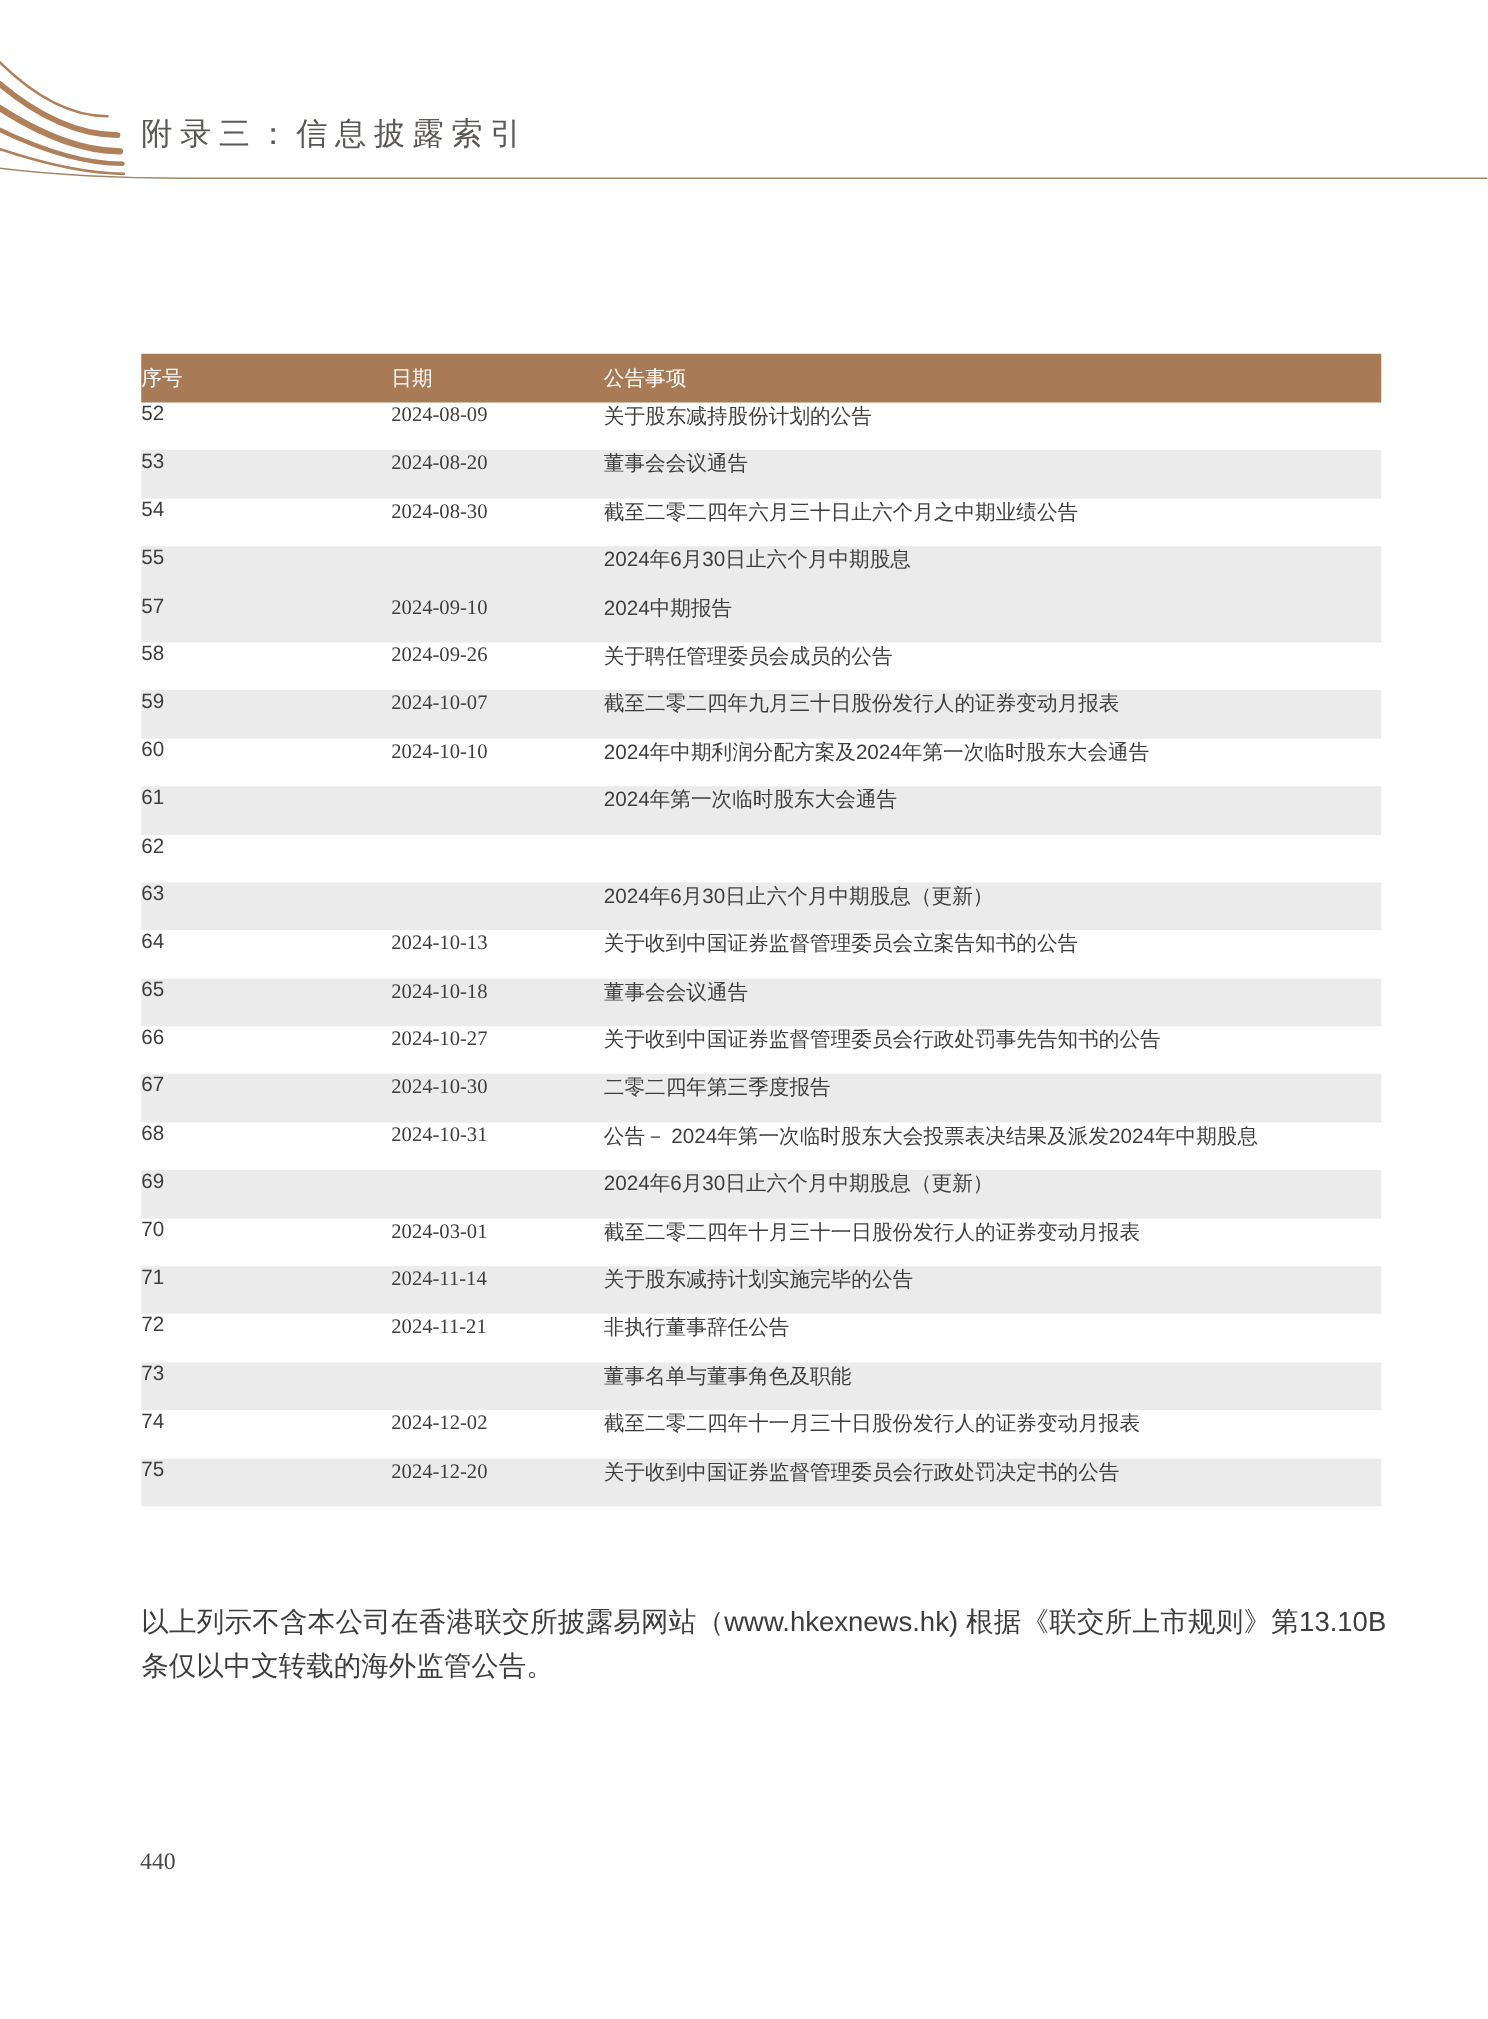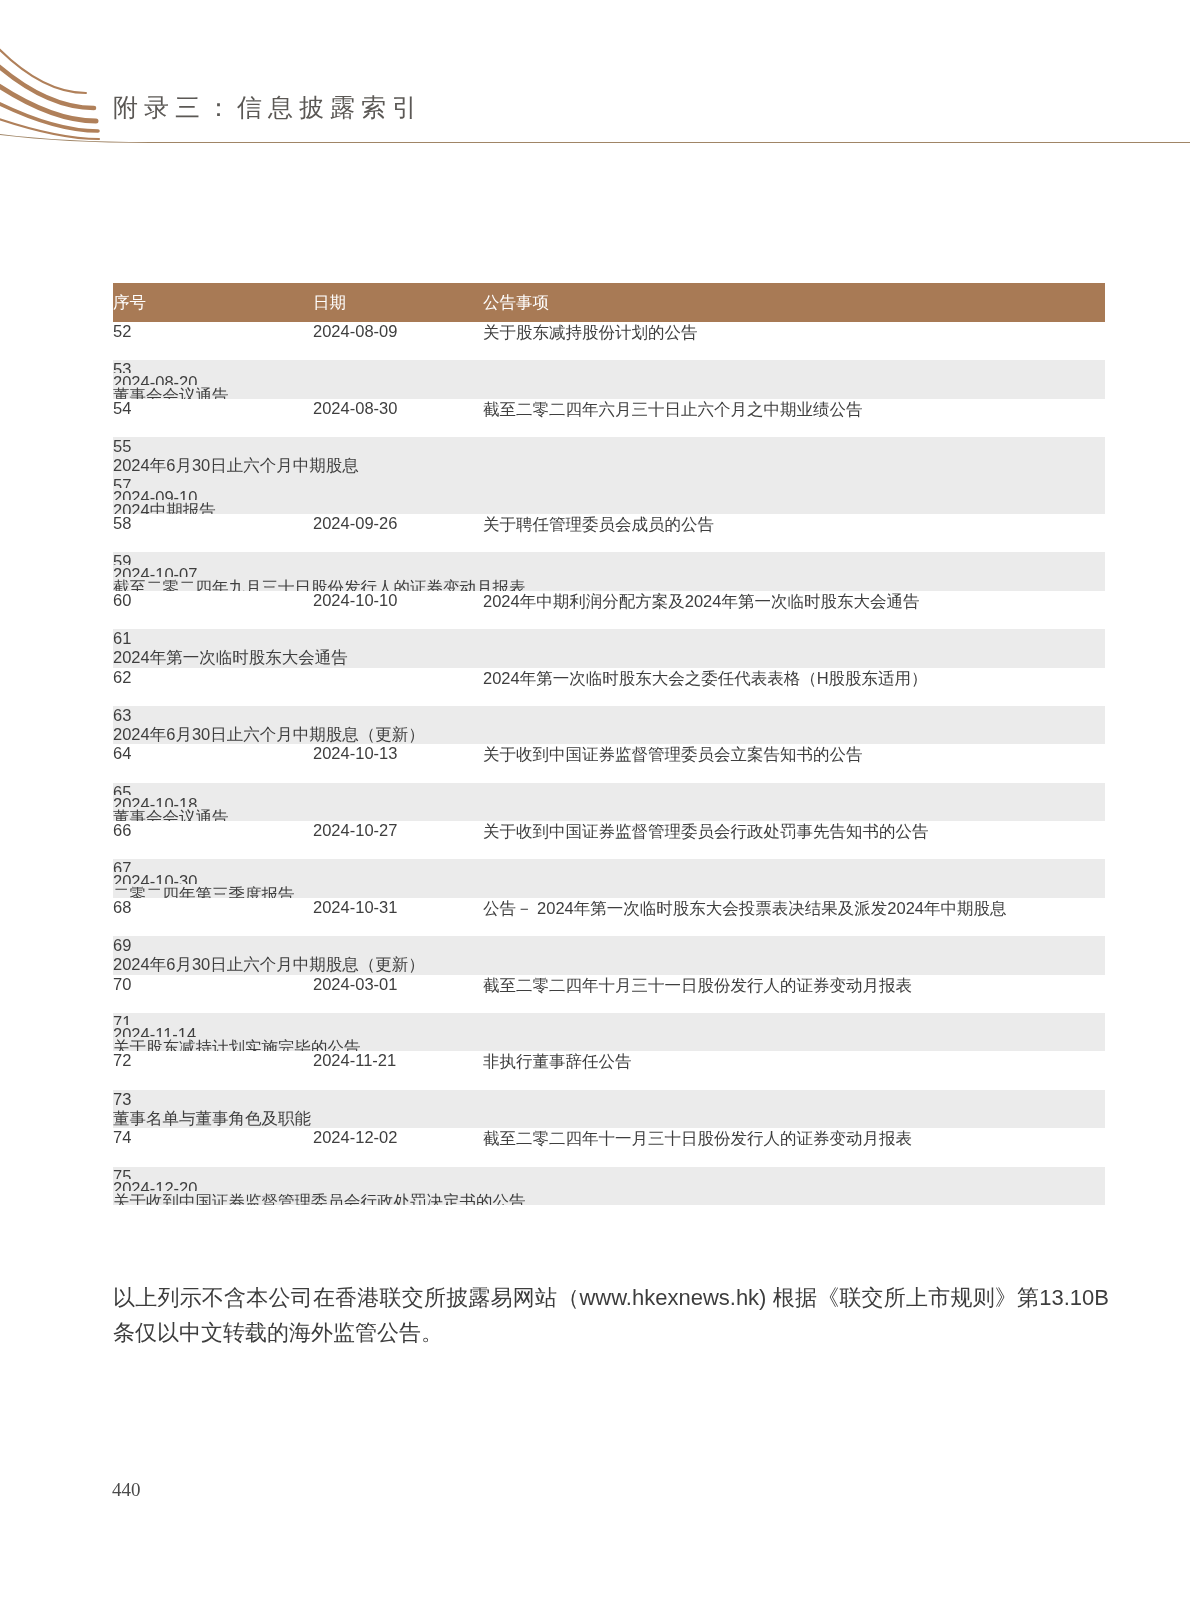--- a/index.html
+++ b/index.html
@@ -44,24 +44,24 @@
     background: var(--header-bg, #A87A55);
     color: var(--header-text, #FFFFFF);
     font-weight: 500;
   }
   .trow {
     display: flex;
     align-items: flex-start;
     height: 38.4px;
     background: transparent;
   }
-  .trow.striped { background: var(--stripe, #EBEBEB); flex-direction: column; }
+  .trow.striped { background: var(--stripe, #EBEBEB); }
   .cell { box-sizing: border-box; white-space: nowrap; overflow: hidden; }
   .cell-no   { width: 200px; padding-left: 0; }
-  .cell-date { width: 170px; }
+  .cell-date { width: 170px; font-family: Liberation Serif, serif; }
   .cell-item { flex: 1 1 auto; padding-right: 24px; }
 
   .footnote {
     position: absolute;
     left: 113px;
     top: 1280px;
     width: 996px;
     font-size: 22px;
     line-height: 35px;
     color: var(--note-text, #3D3D3D);
@@ -141,21 +141,20 @@
           <div class="cell cell-item">2024年中期利润分配方案及2024年第一次临时股东大会通告</div>
         </div>
         <div class="trow striped">
           <div class="cell cell-no">61</div>
           <div class="cell cell-date"></div>
           <div class="cell cell-item">2024年第一次临时股东大会通告</div>
         </div>
         <div class="trow">
           <div class="cell cell-no">62</div>
           <div class="cell cell-date"></div>
-          <div class="cell cell-item">2024年第一次临时股东大会之委任代表表格（H股股东适用）</div>
         </div>
         <div class="trow striped">
           <div class="cell cell-no">63</div>
           <div class="cell cell-date"></div>
           <div class="cell cell-item">2024年6月30日止六个月中期股息（更新）</div>
         </div>
         <div class="trow">
           <div class="cell cell-no">64</div>
           <div class="cell cell-date">2024-10-13</div>
           <div class="cell cell-item">关于收到中国证券监督管理委员会立案告知书的公告</div>

